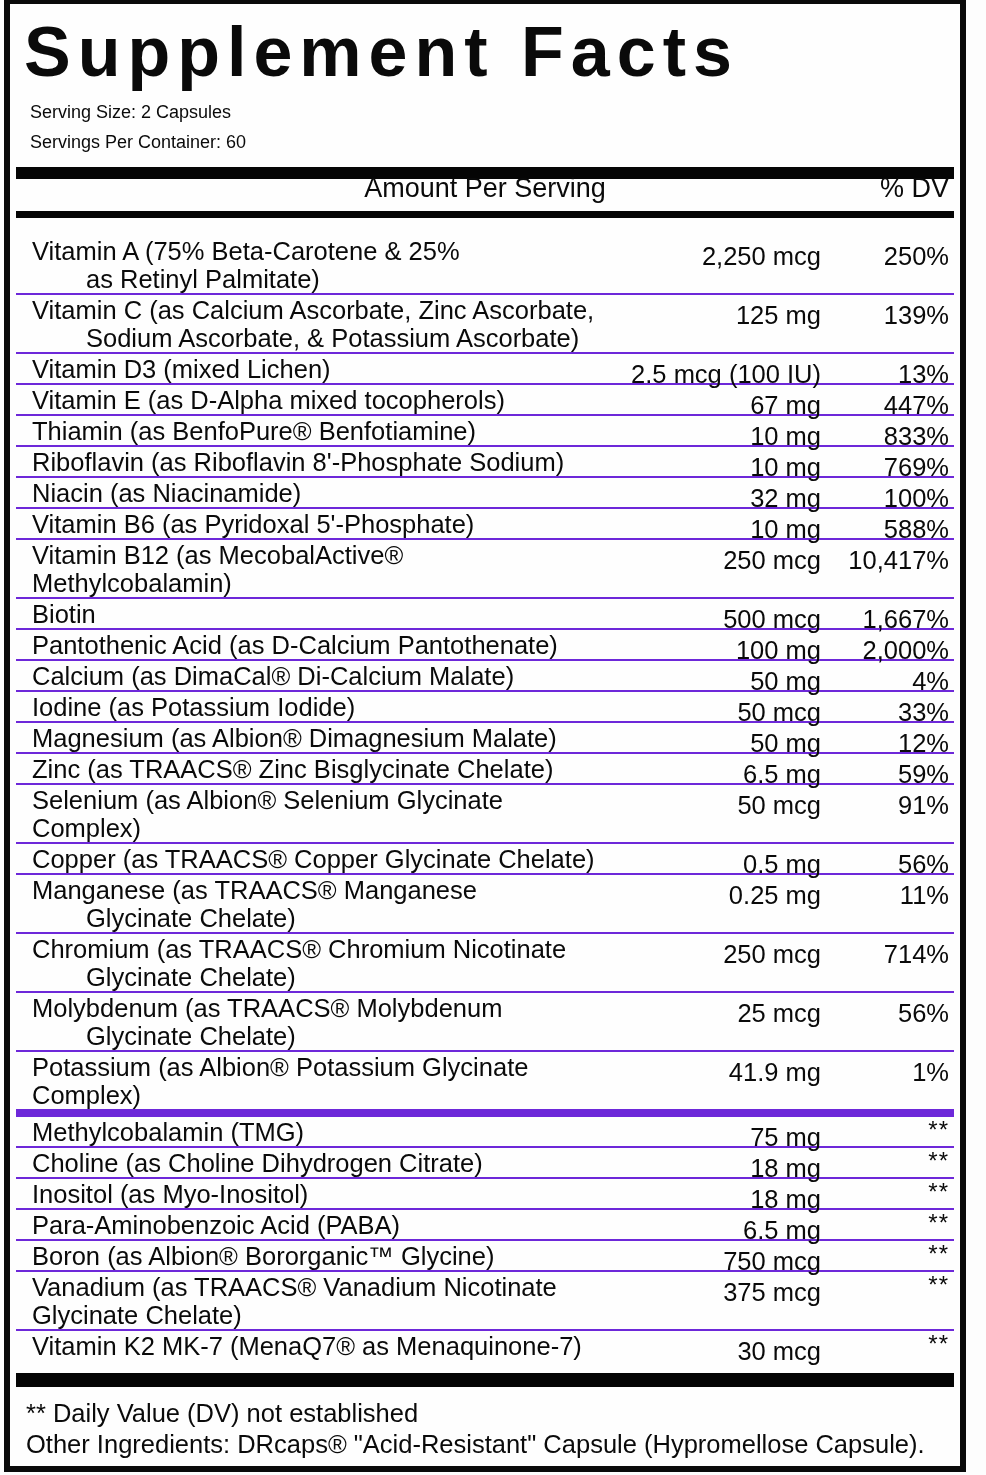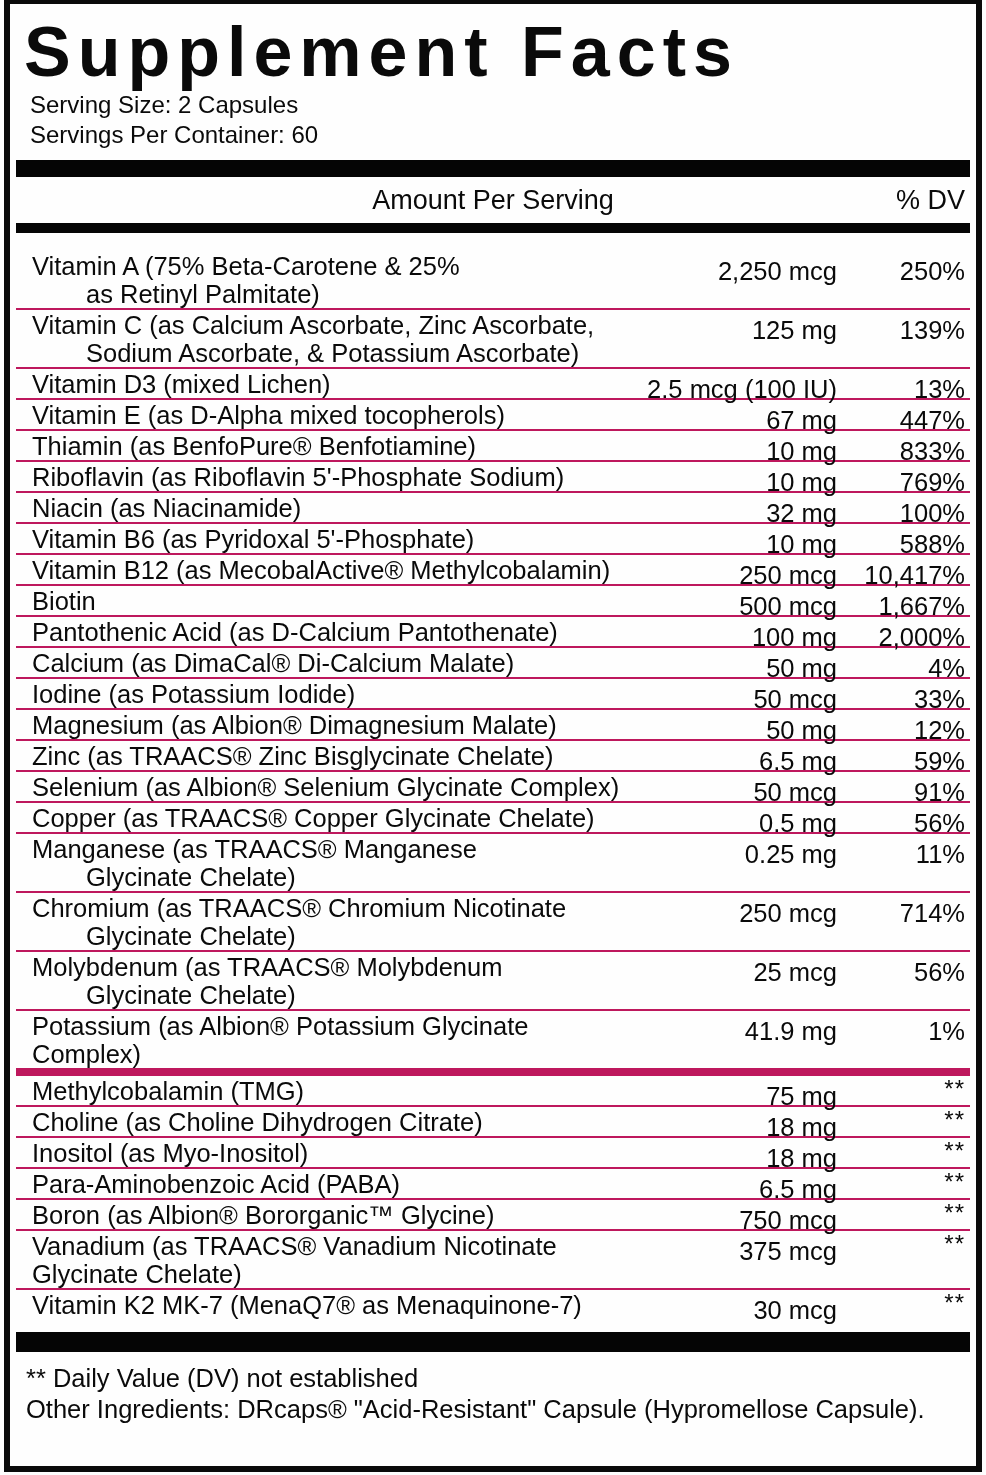--- a/index.html
+++ b/index.html
@@ -7,21 +7,21 @@
     padding: 0;
     background: #ffffff;
     font-family: "Liberation Sans", sans-serif;
     color: #0a0a0a;
   }
   .page {
     width: 986px;
     height: 1475px;
     overflow: hidden;
     background: #fdfdfd;
-    padding: 0 4px 3px 4px;
+    padding: 0 20px 3px 4px;
     box-sizing: border-box;
   }
   .label {
     height: 100%;
     box-sizing: border-box;
     border: 6px solid #0a0a0a;
     border-top-width: 4px;
     background: #fefefe;
     padding: 8px 6px 6px 6px;
     display: flex;
@@ -31,22 +31,22 @@
     margin-left: 8px;
     margin-top: 4px;
     font-size: 70px;
     font-weight: bold;
     letter-spacing: 7px;
     line-height: 1.04;
     white-space: nowrap;
   }
   .serving-block {
     margin-left: 14px;
-    margin-top: 1px;
-    font-size: 24px;
+    margin-top: 8px;
+    font-size: 18px;
     line-height: 30px;
   }
   .bar { background: #050505; }
   .bar-top { height: 17px; margin-top: 10px; }
   .header-row {
     position: relative;
     height: 46px;
     font-size: 27px;
   }
   .amount-header {
@@ -58,21 +58,21 @@
   .dv-header {
     position: absolute;
     right: 5px;
     bottom: 7px;
   }
   .bar-mid { height: 10px; }
   .facts-table { width: 100%; }
   .frow {
     display: flex;
     align-items: flex-start;
-    border-bottom: 2px solid #be185d;
+    border-bottom: 2px solid #6d28d9;
     min-height: 28px;
     font-size: 25.5px;
     line-height: 28px;
     padding-left: 16px;
     padding-right: 5px;
     padding-top: 1px;
   }
   .frow.first { padding-top: 19px; }
   .frow.thick-after { border-bottom-width: 8px; }
   .frow.no-border { border-bottom: none; }
@@ -160,21 +160,21 @@
   <div class="frow">
     <div class="name">
             <div>Thiamin (as BenfoPure® Benfotiamine)</div>
           </div>
     <div class="amount">10 mg</div>
     <div class="dv">833%</div>
   </div>
 
   <div class="frow">
     <div class="name">
-            <div>Riboflavin (as Riboflavin 5'-Phosphate Sodium)</div>
+            <div>Riboflavin (as Riboflavin 8'-Phosphate Sodium)</div>
           </div>
     <div class="amount">10 mg</div>
     <div class="dv">769%</div>
   </div>
 
   <div class="frow">
     <div class="name">
             <div>Niacin (as Niacinamide)</div>
           </div>
     <div class="amount">32 mg</div>

